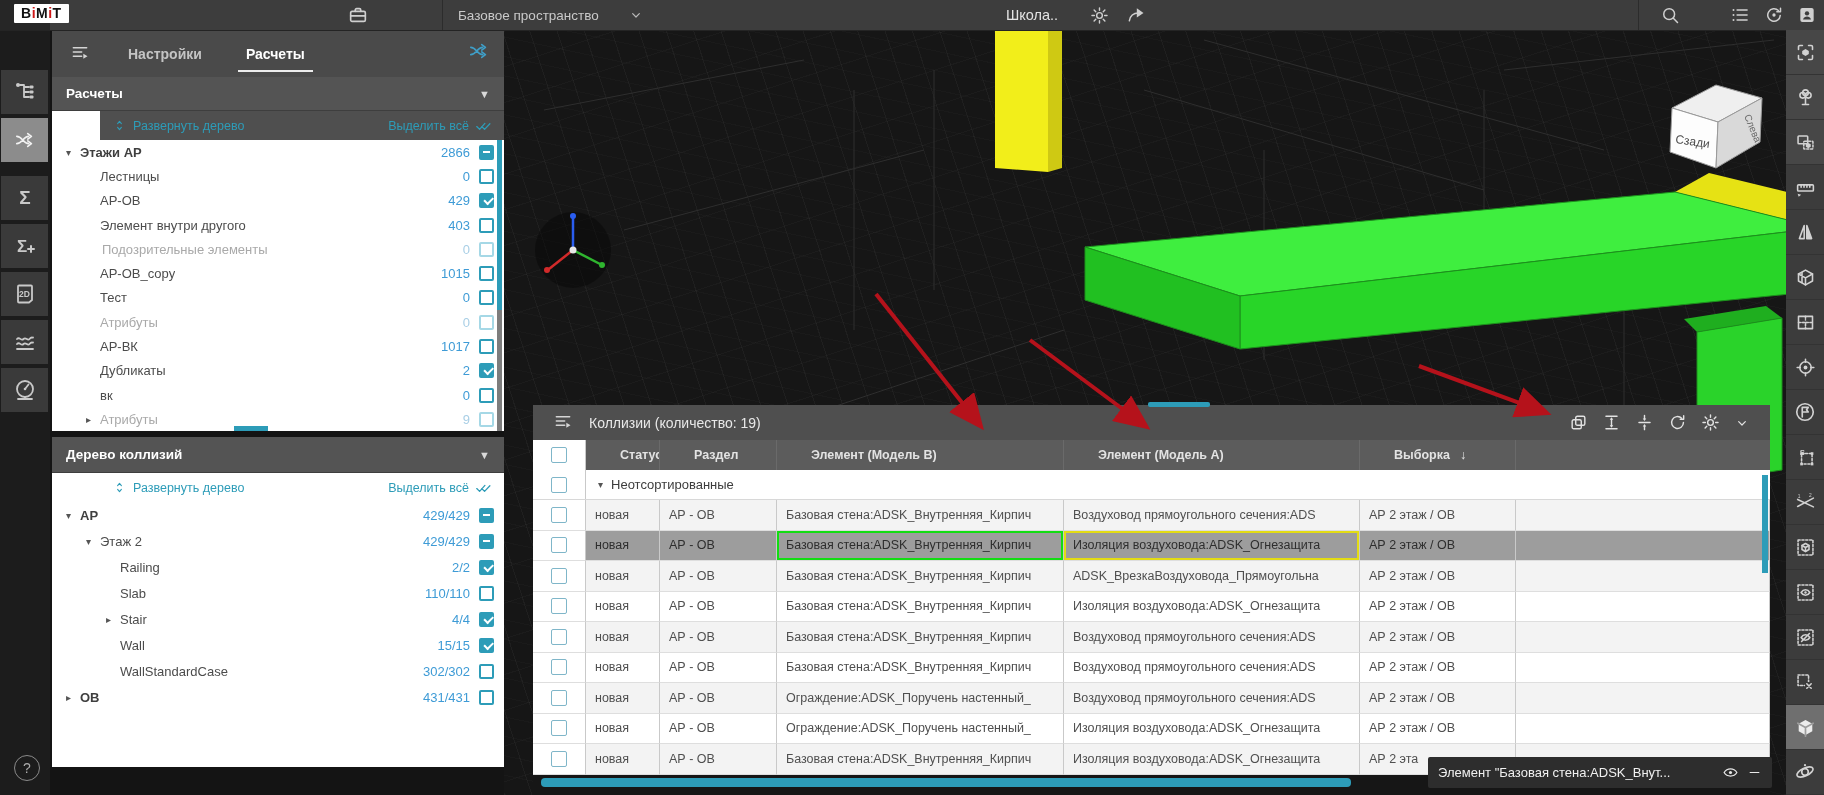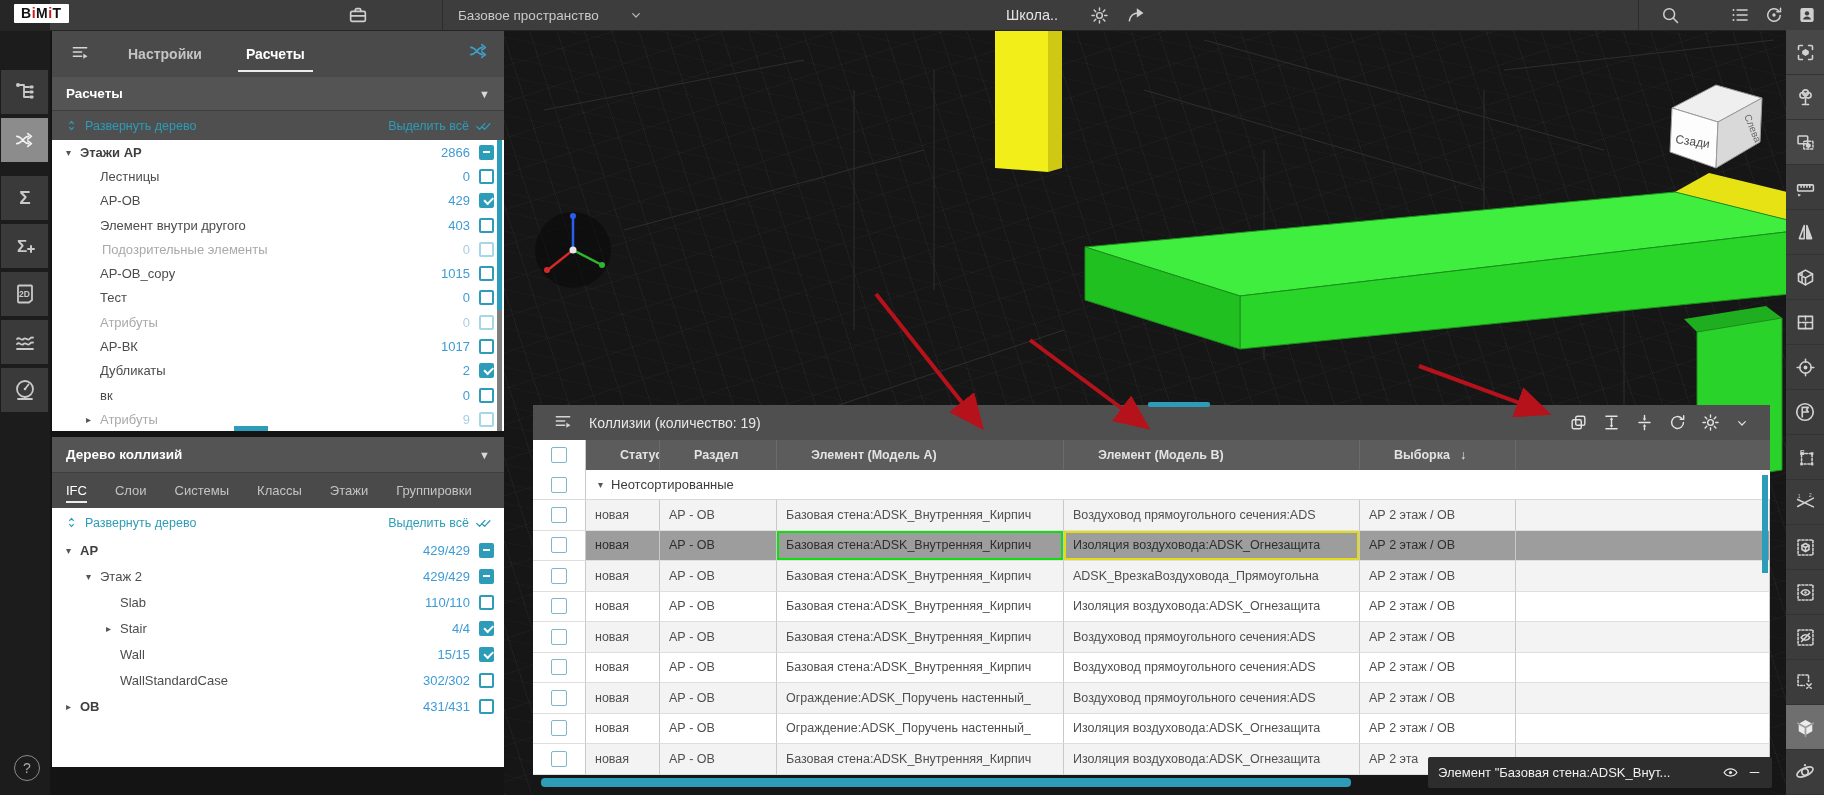--- a/index.html
+++ b/index.html
@@ -29,21 +29,21 @@
   .tabbar{height:47px;background:#4a4a4a;display:flex;align-items:center;position:relative;}
   .tabbar .ham{margin:0 16px 0 18px;color:#d5d5d5;}
   .tab{position:relative;height:47px;display:flex;align-items:center;padding:0 22px;color:#c4c4c4;
        font-size:14px;font-weight:bold;cursor:pointer;}
   .tab.active{color:#fff;}
   .tab.active::after{content:'';position:absolute;left:14px;right:14px;bottom:5px;height:2px;background:#ececec;}
   .panel-shuffle{position:absolute;right:14px;top:10px;color:#3f9fc8;}
   .sec-head{height:33px;background:#545454;border-bottom:1px solid #3e3e3e;display:flex;align-items:center;
             padding:0 14px;color:#fff;font-weight:bold;font-size:13.5px;}
   .sec-head .car{margin-left:auto;color:#d9d9d9;font-size:11px;}
-  .treebar{height:29px;display:flex;align-items:center;padding:0 12px;font-size:12.5px;color:#2d9cb8;}
+  .treebar{height:29px;display:flex;align-items:center;padding:0 12px;font-size:12.5px;color:#2d9cb8;margin-left:48px;}
   .treebar.dark{background:#4f4f4f;}
   .treebar .link{display:flex;align-items:center;gap:6px;cursor:pointer;}
   .treebar .right{margin-left:auto;display:flex;align-items:center;gap:6px;cursor:pointer;}
   .treewrap{position:relative;background:#fff;}
   .trow{display:flex;align-items:center;padding-right:10px;cursor:pointer;}
   .trow .arrow{width:14px;color:#555;font-size:10px;flex:none;}
   .trow .tlabel{font-size:13px;color:#4c4c4c;white-space:nowrap;overflow:hidden;}
   .trow.lvl0 .tlabel{font-weight:bold;color:#3f3f3f;}
   .trow .tcount{margin-left:auto;font-size:13px;color:#3e9bd6;padding-right:9px;flex:none;}
   .trow.disabled .tlabel{color:#a9a9a9;}
@@ -391,28 +391,20 @@
       <div class="vscroll1b"></div>
       <div class="hscroll1"></div>
     </div>
   </div>
 
   <div id="panel2" class="panel">
     <div class="sec-head" style="height:35px">
       <span>Дерево коллизий</span>
         <span class="car">▼</span>
     </div>
-    <div class="tabbar" style="height:35px" id="p2tabs">
-        <div class="tab active" style="height: 35px; padding: 0px 14px; font-weight: normal; font-size: 13px;">IFC</div>
-        <div class="tab" style="height: 35px; padding: 0px 14px; font-weight: normal; font-size: 13px;">Слои</div>
-        <div class="tab" style="height: 35px; padding: 0px 14px; font-weight: normal; font-size: 13px;">Системы</div>
-        <div class="tab" style="height: 35px; padding: 0px 14px; font-weight: normal; font-size: 13px;">Классы</div>
-        <div class="tab" style="height: 35px; padding: 0px 14px; font-weight: normal; font-size: 13px;">Этажи</div>
-        <div class="tab" style="height: 35px; padding: 0px 14px; font-weight: normal; font-size: 13px;">Группировки</div>
-      </div>
     <div class="treebar">
       <span class="link">
         <span style="display:inline-flex">
             <svg viewBox="0 0 24 24" width="15" height="15" fill="none" stroke="currentColor" stroke-width="1.8" stroke-linecap="round" stroke-linejoin="round">
               <path d="M9 9l3-3.5L15 9M9 15l3 3.5 3-3.5"></path>
             </svg>
           </span>
         <span>Развернуть дерево</span>
         </span>
       <span class="right">
@@ -429,20 +421,26 @@
    <span class="arrow">▾</span>
    <span class="tlabel">АР</span>
    <span class="tcount">429/429</span>
    <span class="cb indeterminate"></span>
         </div>
         <div class="trow lvl1" style="height:26px;padding-left:34px">
    <span class="arrow">▾</span>
    <span class="tlabel">Этаж 2</span>
    <span class="tcount">429/429</span>
    <span class="cb indeterminate"></span>
+        </div>
+        <div class="trow lvl2" style="height:26px;padding-left:54px">
+   <span class="arrow"></span>
+   <span class="tlabel">Railing</span>
+   <span class="tcount">2/2</span>
+   <span class="cb checked"></span>
         </div>
         <div class="trow lvl2" style="height:26px;padding-left:54px">
    <span class="arrow"></span>
    <span class="tlabel">Slab</span>
    <span class="tcount">110/110</span>
    <span class="cb unchecked"></span>
         </div>
         <div class="trow lvl2" style="height:26px;padding-left:54px">
    <span class="arrow">▸</span>
    <span class="tlabel">Stair</span>
@@ -524,24 +522,24 @@
       <div class="cbc">
           <span class="cb table"></span>
         </div>
     <div class="hc">
           <span>Статус</span>
         </div>
         <div class="hc">
           <span>Раздел</span>
         </div>
         <div class="hc">
+          <span>Элемент (Модель B)</span>
+        </div>
+        <div class="hc">
           <span>Элемент (Модель А)</span>
-        </div>
-        <div class="hc">
-          <span>Элемент (Модель B)</span>
         </div>
         <div class="hc">
           <span>Выборка</span>
           <span style="margin-left:10px;font-weight:normal">↓</span>
         </div>
       </div>
     <div class="cbody" id="cbody">
       <div class="grow">
         <div style="display:flex;align-items:center;justify-content:center;border-right:1px solid #c9c9c9">
           <span class="cb table"></span>

